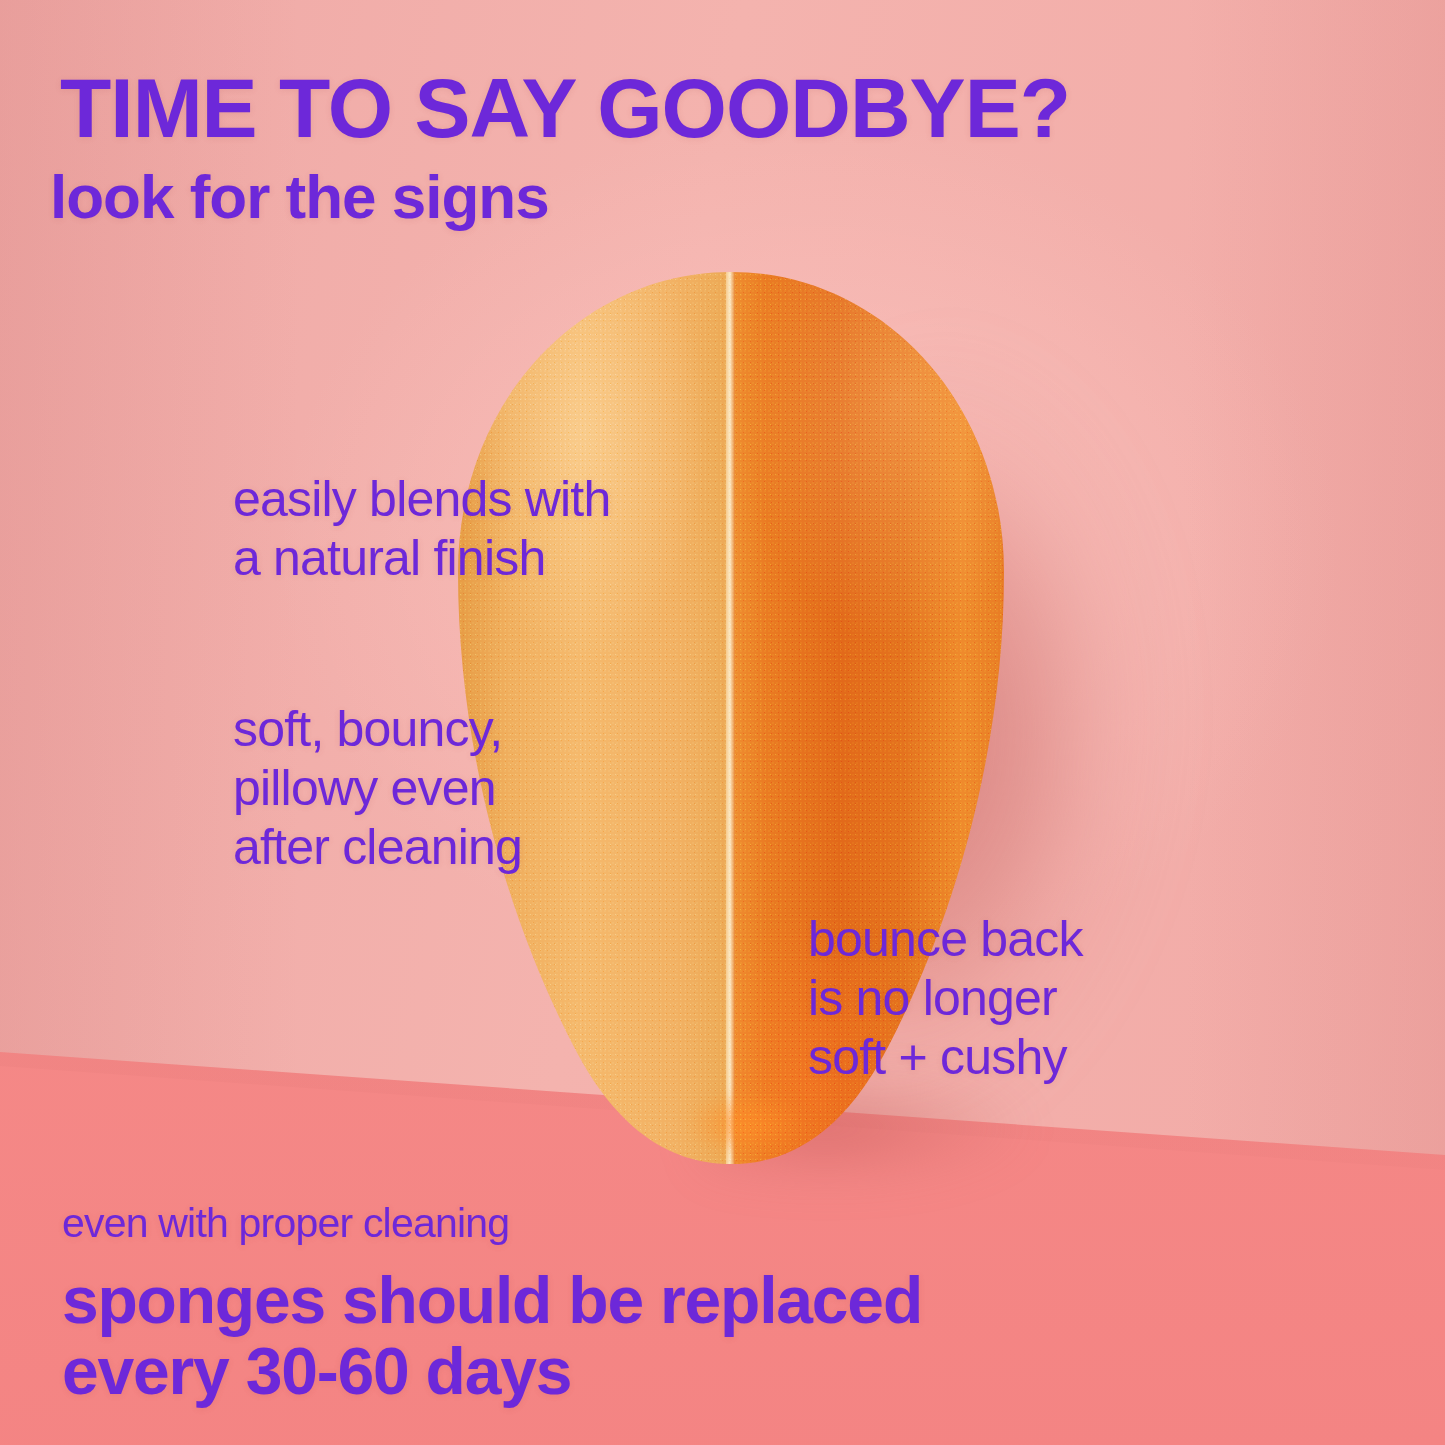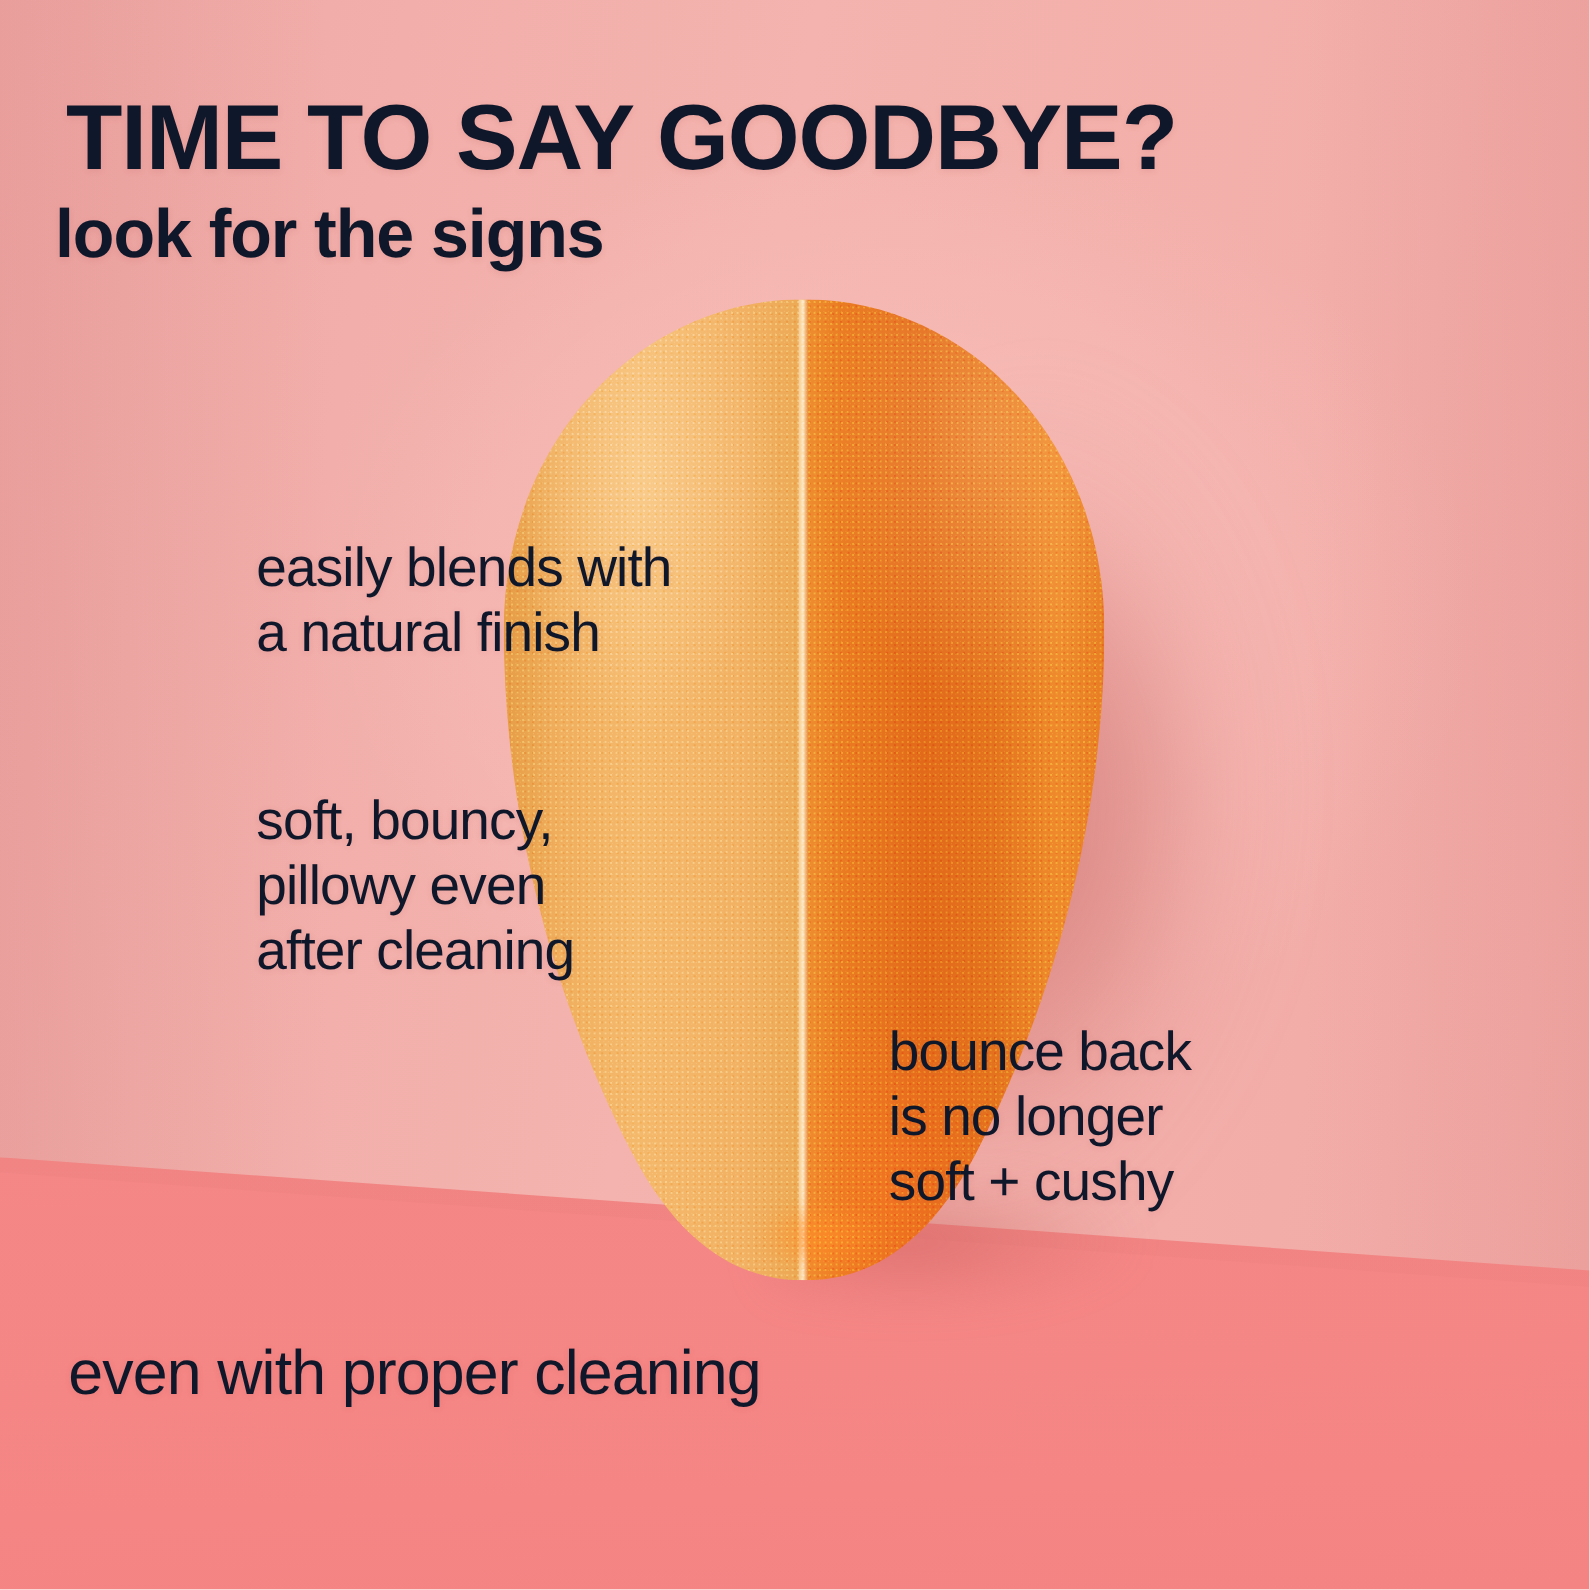--- a/index.html
+++ b/index.html
@@ -187,25 +187,24 @@
     left: 190px; top: 800px;
     width: 180px; height: 95px;
     background: radial-gradient(ellipse 50% 50% at 55% 55%,
       rgba(255,140,40,0.80), rgba(255,140,40,0) 70%);
     filter: blur(8px);
   }
 
   
   .txt {
     position: absolute;
-    color: #0f172a;
+    color: #6d28d9;
     letter-spacing: -0.5px;
     text-shadow: 0 1px 6px rgba(170,70,70,0.14);
     white-space: pre-line;
-    margin-top: 17px;
   }
 
   #headline {
     left: 60px;
     top: 66px;
     font-size: 84px;
     font-weight: 700;
     line-height: 1.0;
     letter-spacing: -1px;
   }
@@ -227,21 +226,21 @@
   }
 
   #pro-1 { left: 233px; top: 470px; }
   #pro-2 { left: 233px; top: 700px; }
   #con-1 { left: 842px; top: 662px; }
   #con-2 { left: 808px; top: 910px; }
 
   #foot-lead {
     left: 62px;
     top: 1202px;
-    font-size: 57px;
+    font-size: 41px;
     font-weight: 500;
     line-height: 1.04;
     letter-spacing: -0.8px;
   }
 
   #foot-main {
     left: 62px;
     top: 1265px;
     font-size: 66px;
     font-weight: 700;
@@ -285,14 +284,16 @@
 pillowy even
 after cleaning</div>
 
 
   <div class="txt block" id="con-2">bounce back
 is no longer
 soft + cushy</div>
 
   <div class="txt" id="foot-lead">even with proper cleaning</div>
 
+  <div class="txt" id="foot-main">sponges should be replaced
+every 30-60 days</div>
 
 </div>
 
 </body></html>

